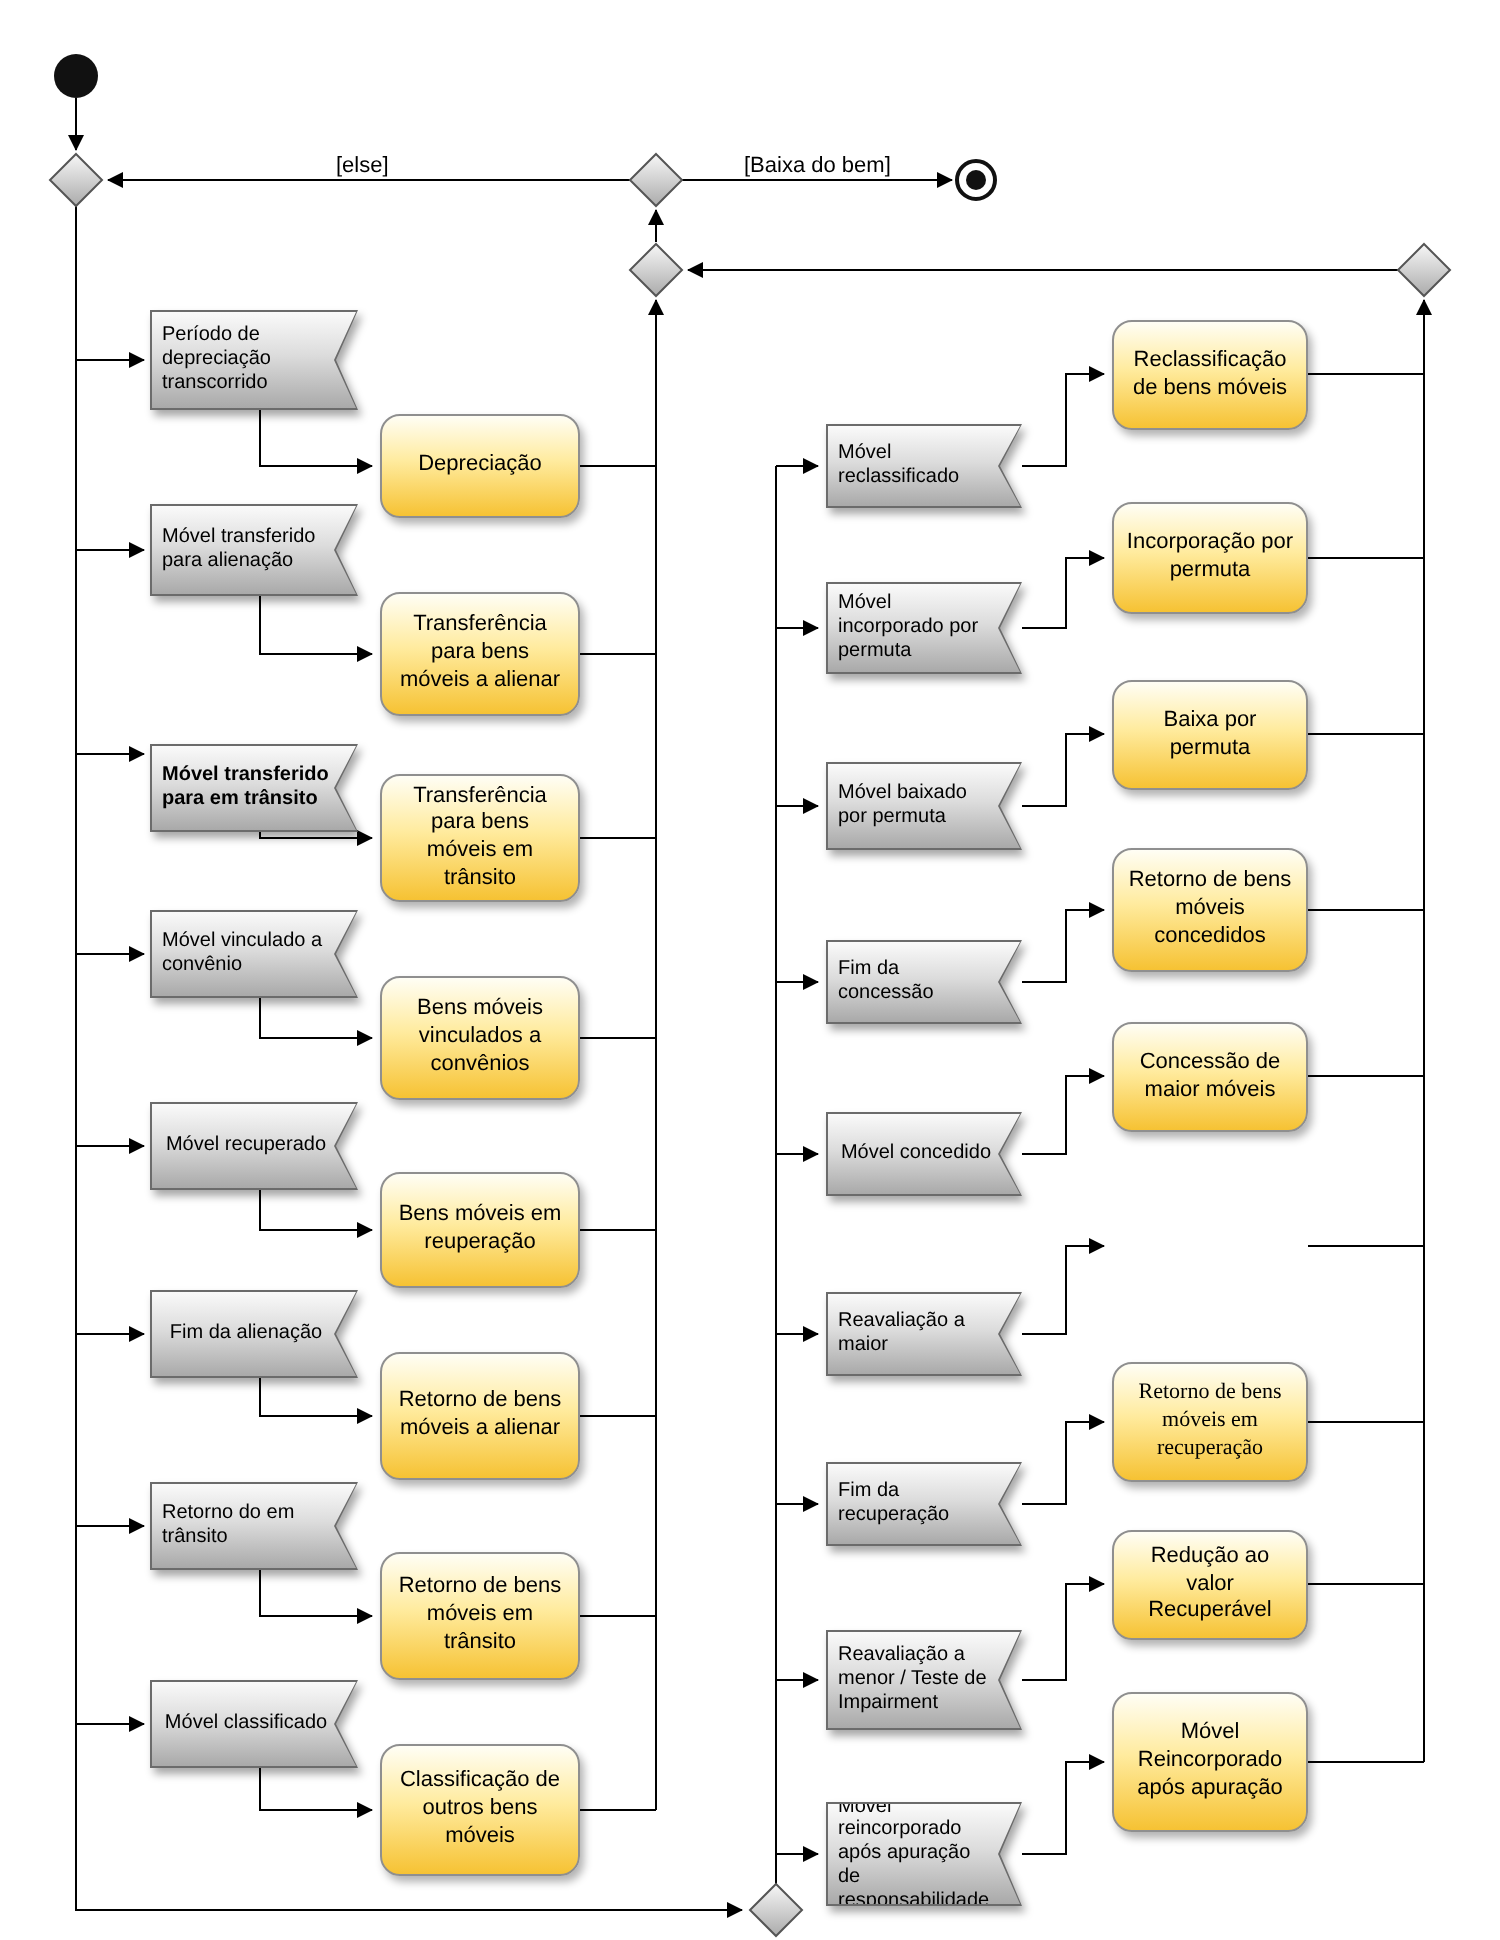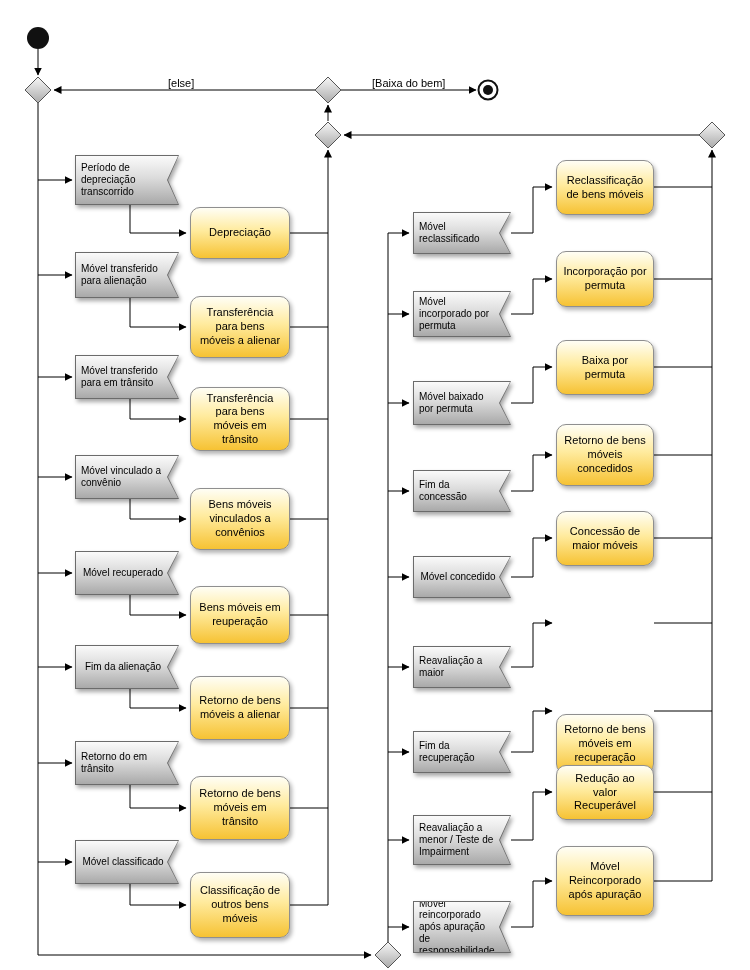--- a/index.html
+++ b/index.html
@@ -119,21 +119,21 @@
 
   <div class="edge-label" style="left:168px; top:77px;">[else]</div>
   <div class="edge-label" style="left:372px; top:77px;">[Baixa do bem]</div>
 
   <div class="signal" style="left:75px; top:155px; width:104px; height:50px;">
       <div class="fill">Período de depreciação transcorrido</div>
     </div>
   <div class="signal" style="left:75px; top:252px; width:104px; height:46px;">
       <div class="fill">Móvel transferido para alienação</div>
     </div>
-  <div class="signal" style="left:75px; top:355px; width:104px; height:44px;">
+  <div class="signal" style="left:75px; top:372px; width:104px; height:44px;font-weight:bold;">
       <div class="fill">Móvel transferido para em trânsito</div>
     </div>
   <div class="signal" style="left:75px; top:455px; width:104px; height:44px;">
       <div class="fill">Móvel vinculado a convênio</div>
     </div>
   <div class="signal" style="left:75px; top:551px; width:104px; height:44px;">
       <div class="fill">Móvel recuperado</div>
     </div>
   <div class="signal" style="left:75px; top:645px; width:104px; height:44px;">
       <div class="fill">Fim da alienação</div>
@@ -206,21 +206,21 @@
     </div>
   <div class="action" style="left:556px; top:340px; width:98px; height:55px;">
       <span>Baixa por permuta</span>
     </div>
   <div class="action" style="left:556px; top:424px; width:98px; height:62px;">
       <span>Retorno de bens móveis concedidos</span>
     </div>
   <div class="action" style="left:556px; top:511px; width:98px; height:55px;">
       <span>Concessão de maior móveis</span>
     </div>
-  <div class="action" style="left:556px; top:714px; width:98px; height:60px;">
+  <div class="action" style="left:556px; top:681px; width:98px; height:60px;font-family:Liberation Serif, serif;">
       <span>Retorno de bens móveis em recuperação</span>
     </div>
   <div class="action" style="left:556px; top:765px; width:98px; height:55px;">
       <span>Redução ao valor Recuperável</span>
     </div>
   <div class="action" style="left:556px; top:846px; width:98px; height:70px;">
       <span>Móvel Reincorporado após apuração</span>
     </div>
 
 </div>

